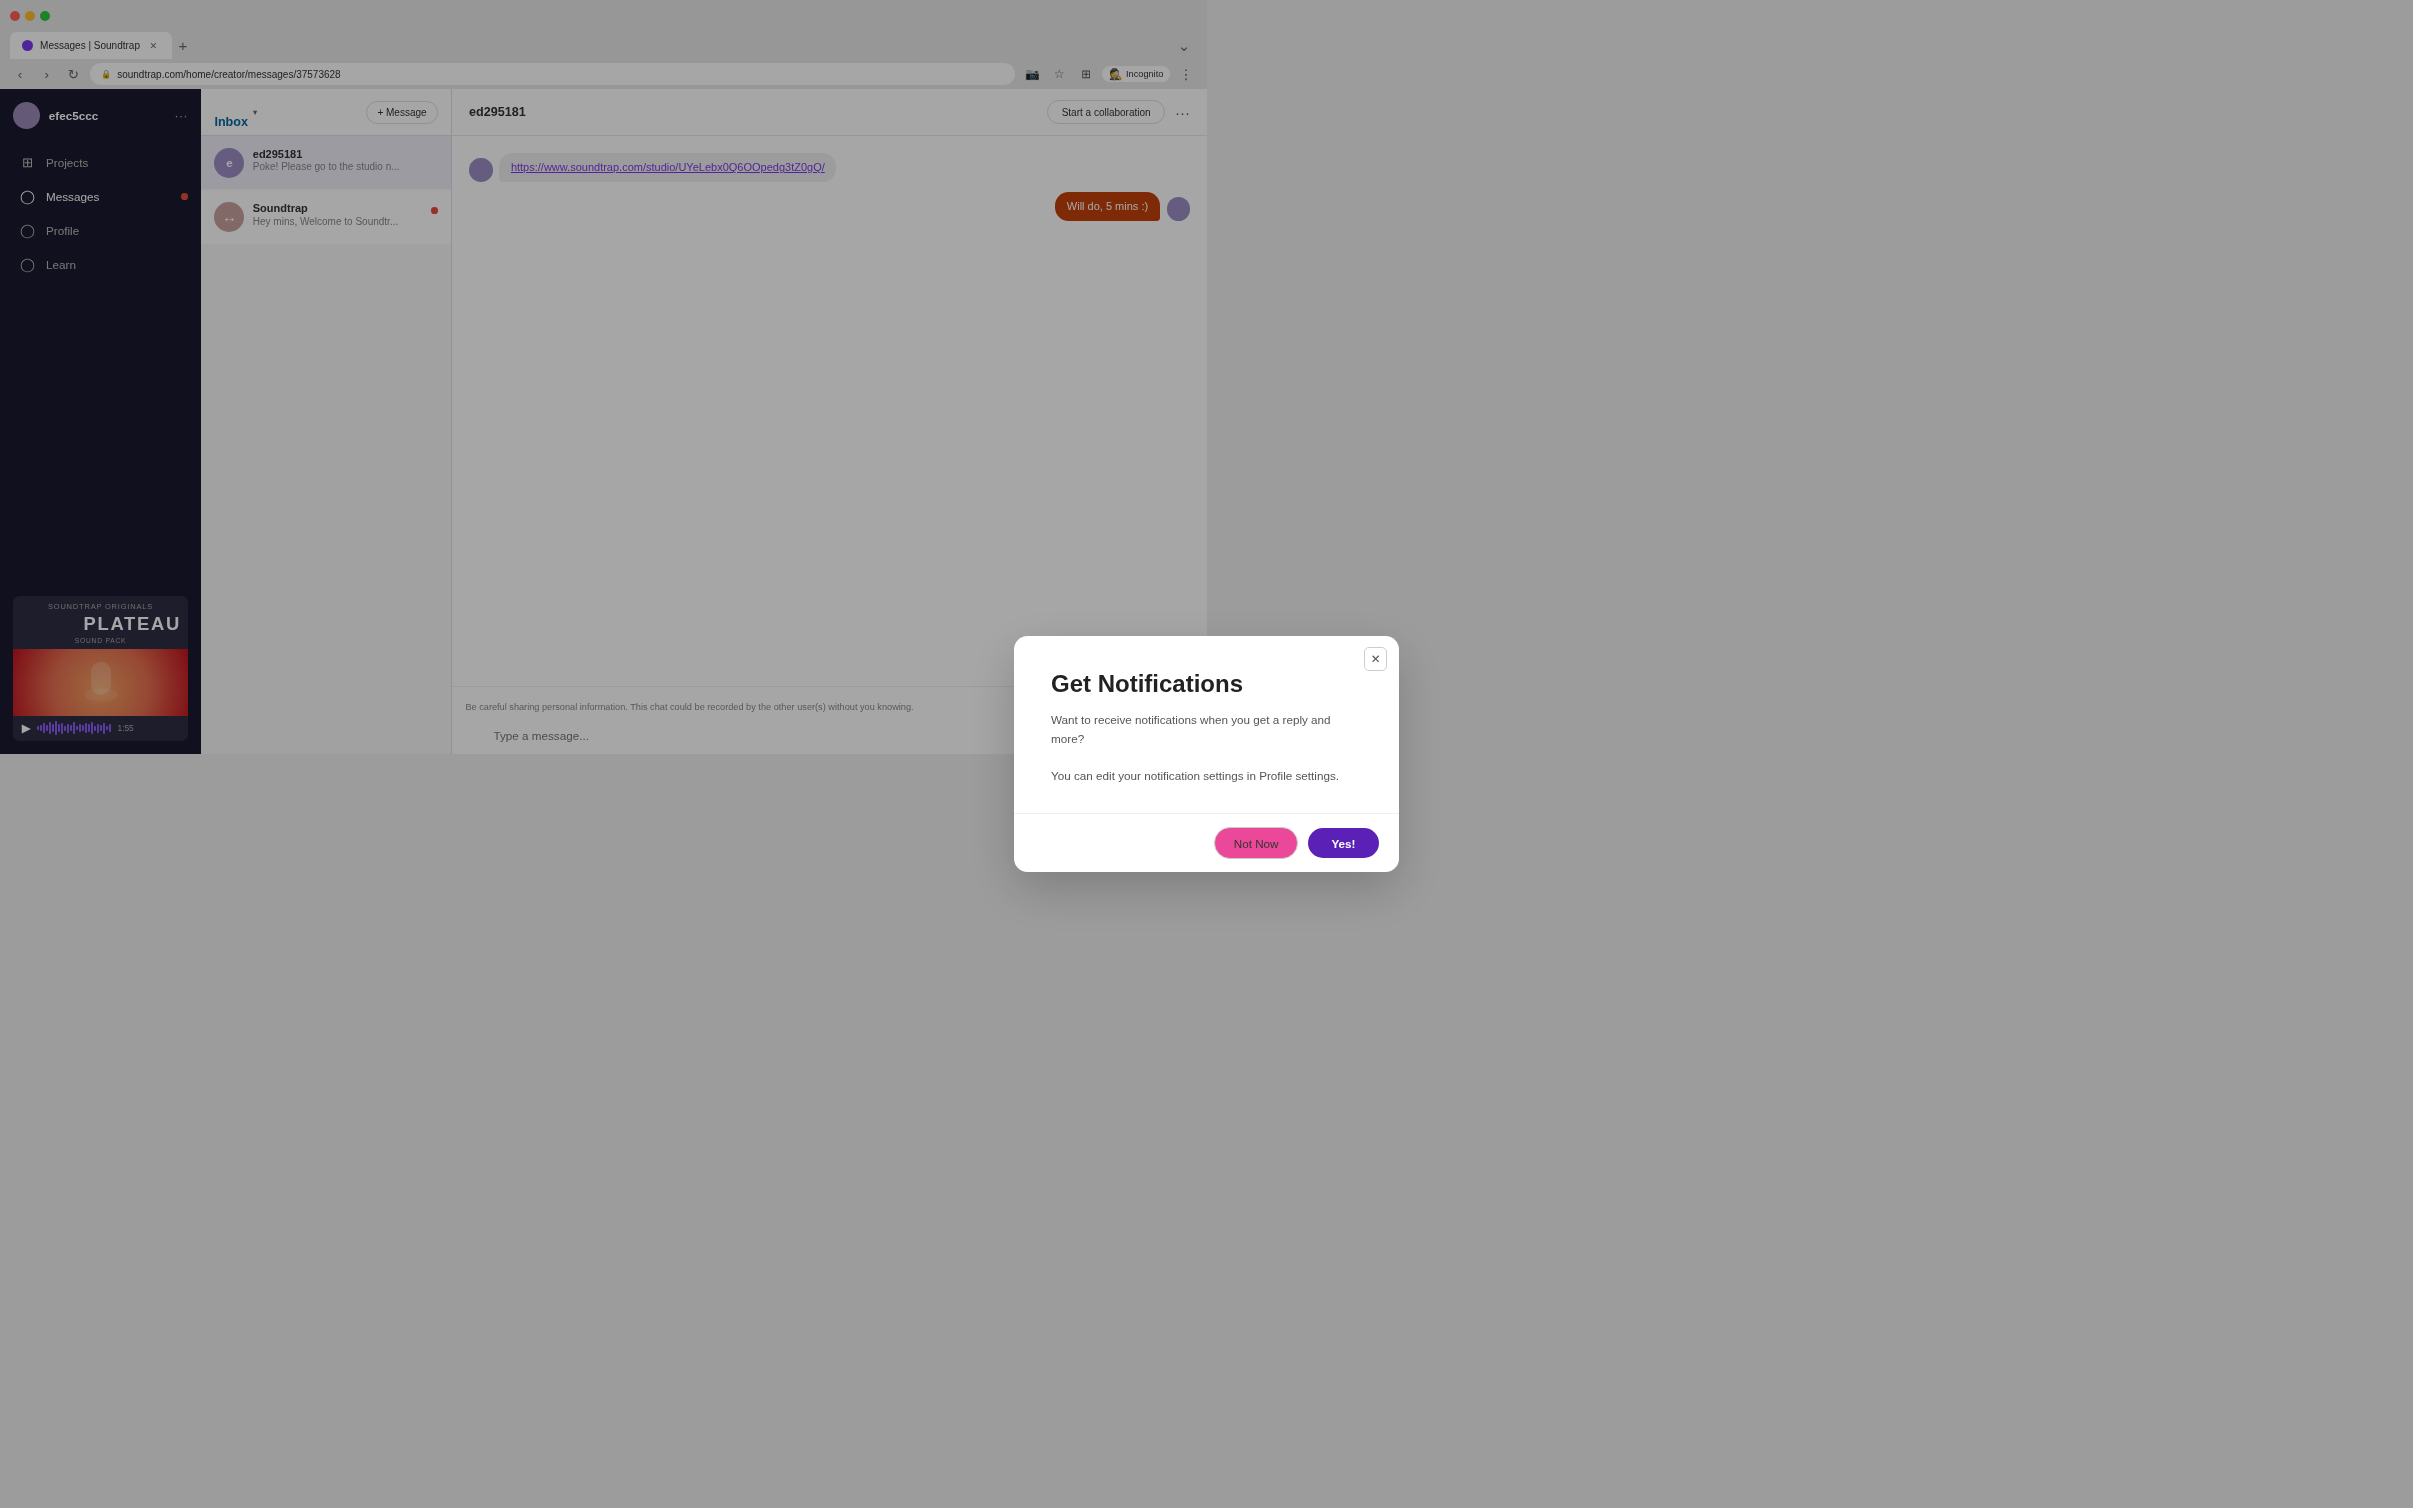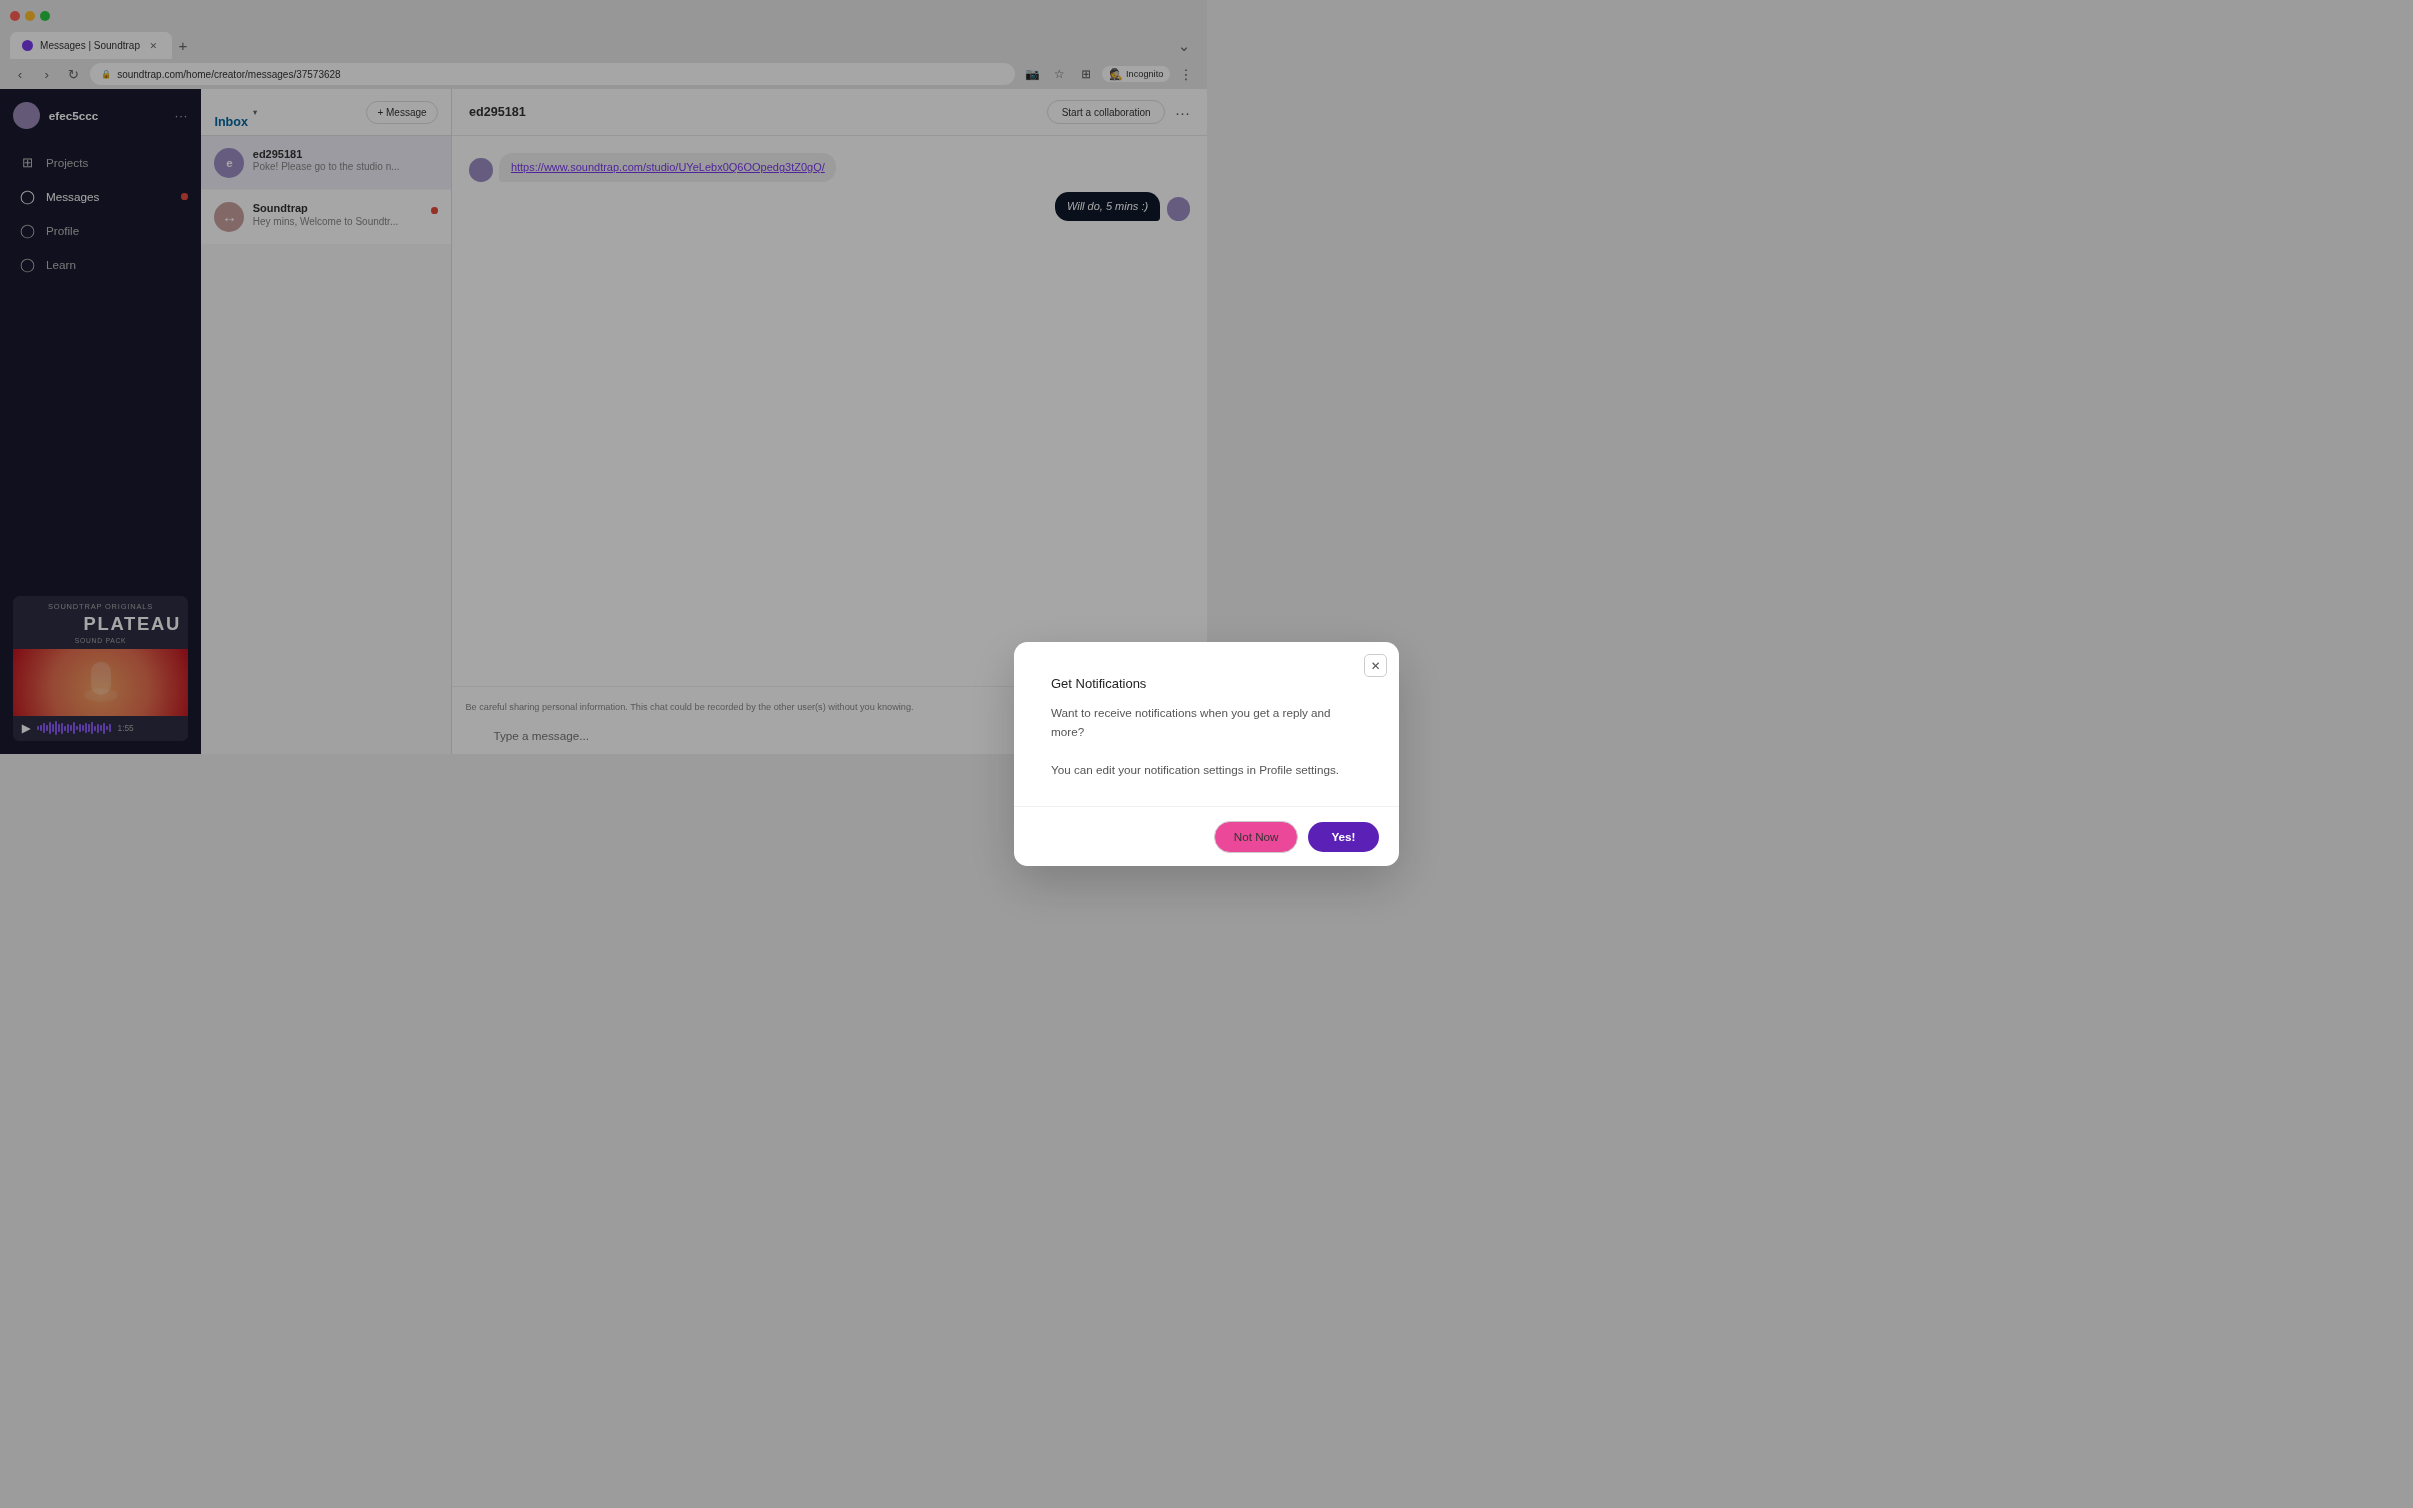--- a/index.html
+++ b/index.html
@@ -77,33 +77,33 @@
     .chat-recipient { font-size: 12.6px; font-weight: 600; color: #333; }
     .chat-header-actions { display: flex; align-items: center; gap: 10px; }
     .collab-btn { padding: 5.9px 13.4px; background: #fff; border: 0.8px solid #ddd; border-radius: 13.4px; font-size: 10px; color: #333; cursor: pointer; }
     .chat-more-btn { background: none; border: none; cursor: pointer; font-size: 15px; color: #555; }
     .chat-messages { flex: 1; overflow-y: auto; padding: 17px; display: flex; flex-direction: column; gap: 10px; }
     .msg-incoming { display: flex; align-items: flex-end; gap: 6.7px; }
     .msg-avatar { width: 23.5px; height: 23.5px; border-radius: 50%; background: #9b8ec4; flex-shrink: 0; }
     .msg-bubble { background: #f0f0f0; border-radius: 13.4px 13.4px 13.4px 3.4px; padding: 8.4px 11.7px; font-size: 11px; color: #333; max-width: 60%; }
     .msg-bubble a { color: #7c3aed; word-break: break-all; }
     .msg-outgoing { display: flex; justify-content: flex-end; align-items: flex-end; gap: 6.7px; }
-    .msg-bubble-out { background: #0f172a; border-radius: 13.4px 13.4px 3.4px 13.4px; padding: 8.4px 11.7px; font-size: 11px; color: #fff; max-width: 60%; font-style: italic; }
+    .msg-bubble-out { background: #c2410c; border-radius: 13.4px 13.4px 3.4px 13.4px; padding: 8.4px 11.7px; font-size: 11px; color: #fff; max-width: 60%; }
     .chat-footer { padding: 10px 13.4px; border-top: 0.8px solid #eee; }
     .safety-notice { font-size: 9.2px; color: #888; margin-bottom: 8.4px; display: flex; align-items: center; justify-content: space-between; }
     .understand-btn { padding: 4.2px 10px; background: #fff; border: 0.8px solid #ddd; border-radius: 10px; font-size: 9.2px; color: #555; cursor: pointer; white-space: nowrap; }
     .message-input-row { display: flex; align-items: center; gap: 8.4px; margin-left: 28px; }
     .message-input { flex: 1; border: none; outline: none; font-size: 11.7px; color: #333; background: transparent; }
     .send-btn { background: none; border: none; cursor: pointer; color: #7c3aed; font-size: 15px; }
 
     
     .modal-overlay { position: fixed; top: 0; left: 0; right: 0; bottom: 0; background: rgba(0,0,0,0.35); display: flex; align-items: center; justify-content: center; z-index: 1000; }
     .modal { background: #fff; border-radius: 13.4px; width: 385px; box-shadow: 0 17px 50px rgba(0,0,0,0.2); overflow: hidden; position: relative; }
     .modal-body { padding: 34px 37px 27px; }
-    .modal-title { font-size: 13px; font-weight: 400; color: #222; margin-bottom: 13.4px; }
+    .modal-title { font-size: 24px; font-weight: 700; color: #222; margin-bottom: 13.4px; }
     .modal-text { font-size: 11.7px; color: #555; line-height: 1.6; }
     .modal-close { position: absolute; top: 11.7px; right: 11.7px; background: none; border: 0.8px solid #ccc; border-radius: 5px; width: 23.5px; height: 23.5px; display: flex; align-items: center; justify-content: center; cursor: pointer; font-size: 11.7px; color: #555; }
     .modal-footer { display: flex; align-items: center; justify-content: flex-end; gap: 10px; padding: 13.4px 20px; border-top: 0.8px solid #f0f0f0; }
     .btn-not-now { padding: 8.4px 18.4px; background: #ec4899; border: 1.3px solid #ccc; border-radius: 20px; font-size: 11.7px; color: #333; cursor: pointer; font-weight: 500; }
     .btn-yes { padding: 8.4px 23.5px; background: #5b21b6; border: none; border-radius: 20px; font-size: 11.7px; color: #fff; cursor: pointer; font-weight: 600; }
 
     
     .waveform-bars { display: flex; align-items: center; gap: 1.3px; height: 15px; }
     .wb { background: #8b5cf6; border-radius: 0.8px; width: 1.7px; }
   </style>

